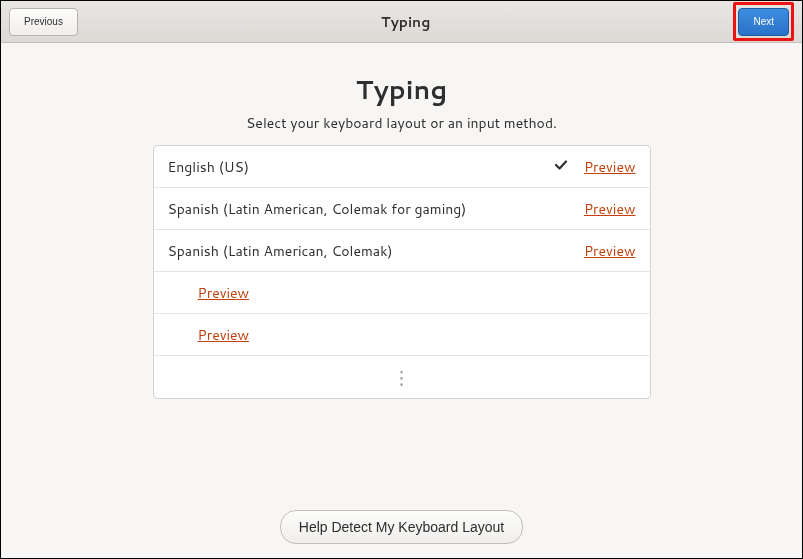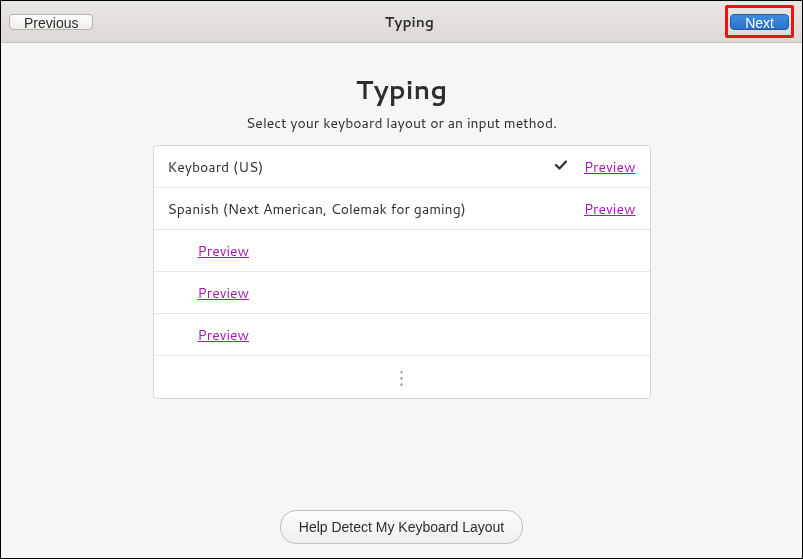--- a/index.html
+++ b/index.html
@@ -19,24 +19,24 @@
       padding: 0 8px;
       background: linear-gradient(#e8e6e3, #ddd9d5);
       border-bottom: 1px solid #c3bfbb;
     }
     .header-title {
       font-weight: 700;
       font-size: 14px;
       color: #2e2e2e;
     }
     .btn {
-      height: 16px;
+      height: 28px;
       padding: 0 14px;
       border-radius: 4px;
-      font-size: 14px;
+      font-size: 10px;
       cursor: pointer;
       border: 1px solid #b7b3af;
       background: linear-gradient(#fdfdfc, #f0eeec);
       color: #2e2e2e;
     }
     .btn-primary {
       background: linear-gradient(#3d8de0, #2a72c9);
       border: 1px solid #1f5a9e;
       color: #fff;
     }
@@ -81,21 +81,21 @@
       color: #2e2e2e;
     }
     .layout-row:last-child { border-bottom: none; }
     .layout-label { flex: 1; }
     .check {
       width: 18px;
       color: #2e2e2e;
       margin-right: 12px;
     }
     .preview-link {
-      color: #a21caf;
+      color: #c2410c;
       text-decoration: underline;
       cursor: pointer;
       font-size: 14px;
     }
     .more-row {
       height: 42px;
       display: flex;
       align-items: center;
       justify-content: center;
     }
@@ -125,34 +125,35 @@
     <button class="btn btn-primary">Next</button>
   </div>
 </div>
 
 <div class="content">
   <div class="page-title">Typing</div>
   <div class="page-subtitle">Select your keyboard layout or an input method.</div>
 
   <div class="layout-list">
     <div class="layout-row">
-      <span class="layout-label">Keyboard (US)</span>
+      <span class="layout-label">English (US)</span>
       <span class="check">
         <svg width="14" height="14" viewBox="0 0 14 14">
             <path d="M2 7 L5.5 10.5 L12 3.5" stroke="#2e2e2e" stroke-width="2.2" fill="none" stroke-linecap="round" stroke-linejoin="round"></path>
           </svg>
       </span>
       <a class="preview-link">Preview</a>
     </div>
     <div class="layout-row">
-      <span class="layout-label">Spanish (Next American, Colemak for gaming)</span>
+      <span class="layout-label">Spanish (Latin American, Colemak for gaming)</span>
       <span class="check"></span>
       <a class="preview-link">Preview</a>
     </div>
     <div class="layout-row">
+      <span class="layout-label">Spanish (Latin American, Colemak)</span>
       <span class="check"></span>
       <a class="preview-link">Preview</a>
     </div>
     <div class="layout-row">
       <span class="check"></span>
       <a class="preview-link">Preview</a>
     </div>
     <div class="layout-row">
       <span class="check"></span>
       <a class="preview-link">Preview</a>

